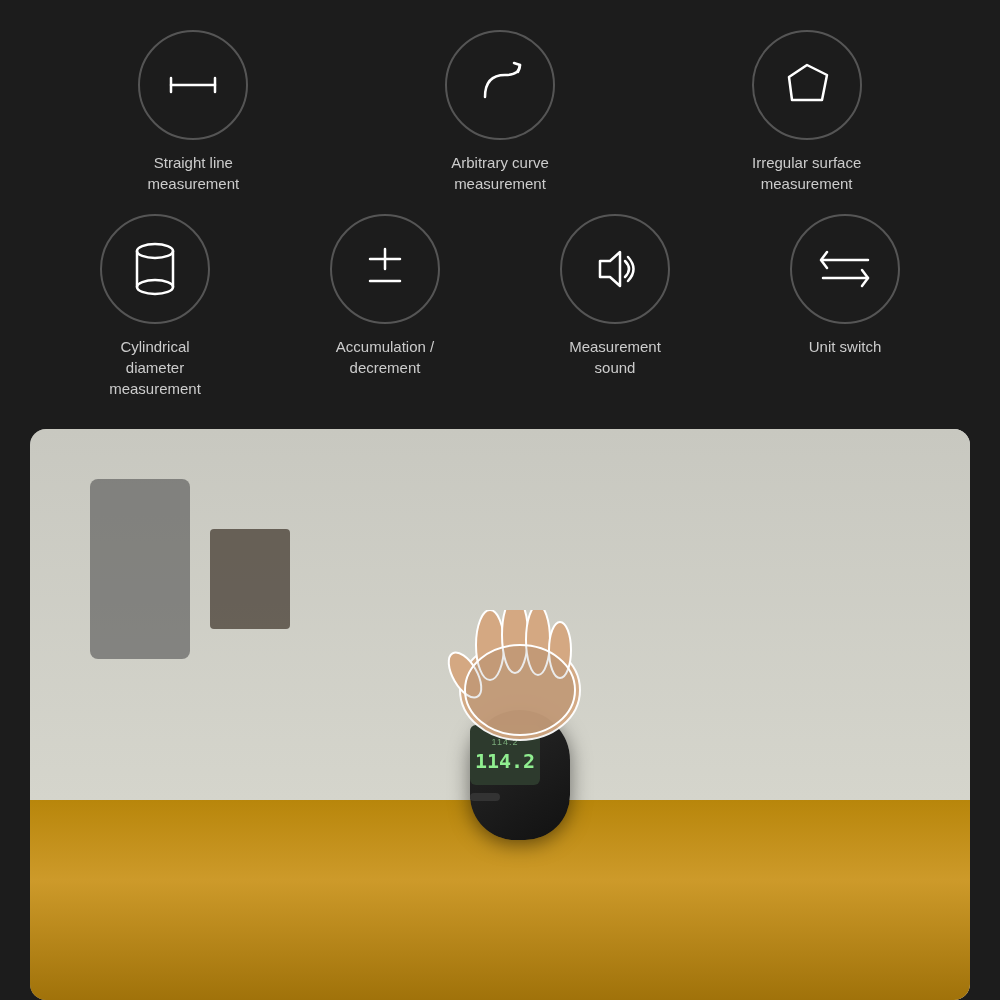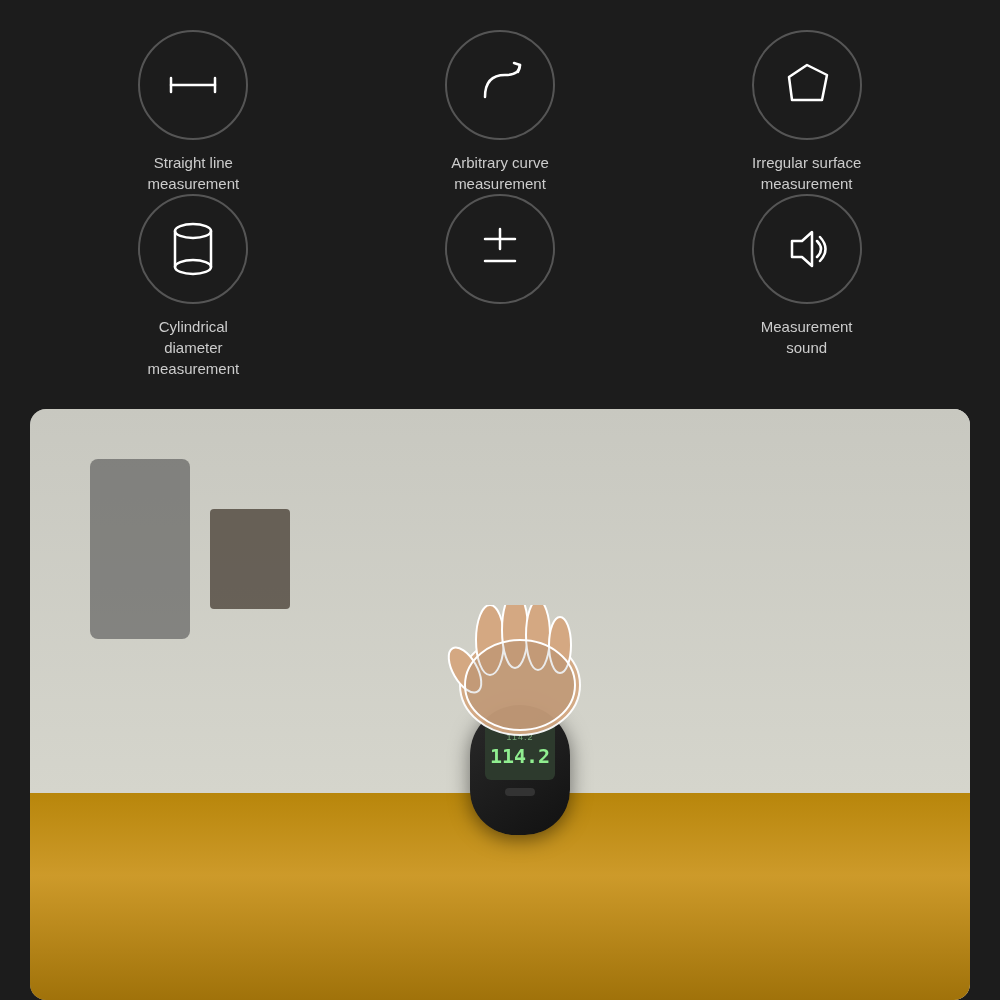--- a/index.html
+++ b/index.html
@@ -14,20 +14,21 @@
       width: 1000px;
       height: 1000px;
       background: #1c1c1c;
       display: flex;
       flex-direction: column;
     }
     .features-section {
       padding: 30px 40px 20px 40px;
       display: flex;
       flex-direction: column;
+      gap: 20px;
       justify-content: flex-end;
     }
     .feature-row {
       display: flex;
       justify-content: space-around;
       align-items: flex-start;
     }
     .feature-item {
       display: flex;
       flex-direction: column;
@@ -116,21 +117,20 @@
     }
     .device {
       width: 100px;
       height: 130px;
       background: linear-gradient(145deg, #2a2a2a, #111111);
       border-radius: 50px 50px 45px 45px;
       position: relative;
       box-shadow: 0 4px 20px rgba(0,0,0,0.5);
       display: flex;
       flex-direction: column;
-      align-items: center;
       padding-top: 15px;
     }
     .device-screen {
       width: 70px;
       height: 60px;
       background: #2d3a2d;
       border-radius: 6px;
       display: flex;
       flex-direction: column;
       align-items: center;
@@ -222,33 +222,45 @@
       </div>
 
       <div class="feature-item">
         <div class="feature-circle">
           <svg width="60" height="60" viewBox="0 0 60 60">
             <line x1="15" y1="20" x2="45" y2="20" stroke="white" stroke-width="2.5"></line>
             <line x1="30" y1="10" x2="30" y2="30" stroke="white" stroke-width="2.5"></line>
             <line x1="15" y1="42" x2="45" y2="42" stroke="white" stroke-width="2.5"></line>
           </svg>
         </div>
+        <div class="feature-label">Accumulation /<br>decrement</div>
       </div>
 
       <div class="feature-item">
         <div class="feature-circle">
           <svg width="60" height="60" viewBox="0 0 60 60">
             <polygon points="15,22 25,22 35,13 35,47 25,38 15,38" stroke="white" stroke-width="2.5" fill="none"></polygon>
             <path d="M40 22 Q48 30 40 38" stroke="white" stroke-width="2.5" fill="none"></path>
             <path d="M43 18 Q54 30 43 42" stroke="white" stroke-width="2.5" fill="none"></path>
           </svg>
         </div>
         <div class="feature-label">Measurement<br>sound</div>
       </div>
 
+      <div class="feature-item">
+        <div class="feature-circle">
+          <svg width="65" height="55" viewBox="0 0 65 55">
+            <line x1="10" y1="18" x2="55" y2="18" stroke="white" stroke-width="2.5"></line>
+            <polyline points="14,10 8,18 14,26" stroke="white" stroke-width="2.5" fill="none"></polyline>
+            <line x1="10" y1="36" x2="55" y2="36" stroke="white" stroke-width="2.5"></line>
+            <polyline points="49,28 55,36 49,44" stroke="white" stroke-width="2.5" fill="none"></polyline>
+          </svg>
+        </div>
+        <div class="feature-label">Unit switch</div>
+      </div>
     </div>
   </div>
 
   <div class="photo-section">
     <div class="scene">
 
       <div class="wall-bg"></div>
 
       <div class="table-surface"></div>
 

